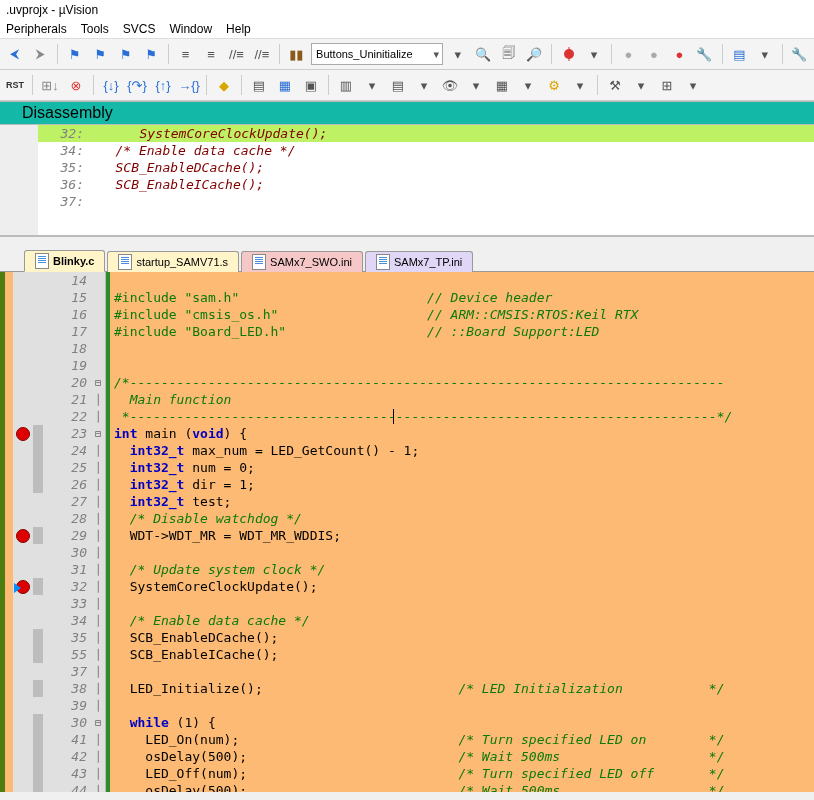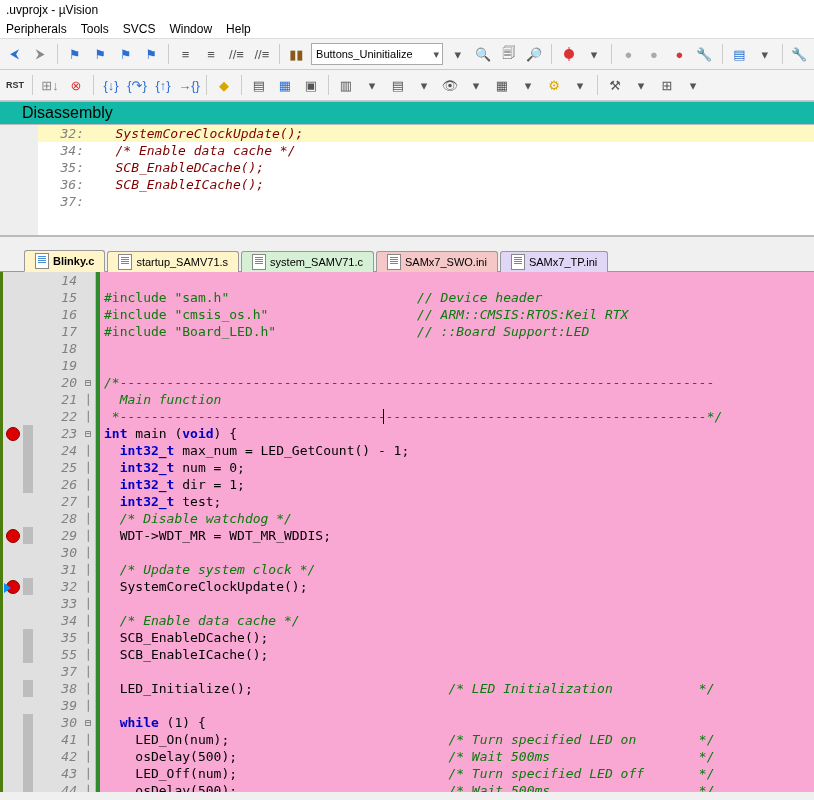--- a/index.html
+++ b/index.html
@@ -57,21 +57,21 @@
     background:#fff; border-bottom:2px solid #bbb;
     height:110px; overflow:hidden; position:relative;
   }
   .disasm-gutter{
     position:absolute; left:0; top:0; bottom:0; width:38px; background:#eee;
   }
   .dline{
     display:flex; font-family:Consolas,monospace; font-size:13px;
     height:17px; line-height:17px; padding-left:40px;
   }
-  .dline.hl{ background:#fef9c3; }
+  .dline.hl{ background:#bef264;gap:24px; }
   .d-num{ width:44px; text-align:right; color:#808080; font-style:italic; padding-right:8px;}
   .d-txt{ color:#800000; font-style:italic; white-space:pre;}
   .tabs{
     display:flex; align-items:flex-end; height:24px; padding-left:24px;
     border-bottom:1px solid #999; background:#f0f0f0; margin-top:10px;
   }
   .tab{
     display:flex; align-items:center; gap:4px;
     border:1px solid #999; border-bottom:none;
     padding:2px 10px; font-size:11px; margin-right:2px;
@@ -79,23 +79,24 @@
     background:#ece9d8;
   }
   .tab.active{ background:#fff5c9; border-bottom:1px solid #fff5c9; font-weight:bold;}
   .tab.yellow{ background:#fff5c9; }
   .tab.green{ background:#d6f0d6; }
   .tab.red{ background:#f6c7c7; }
   .tab.purple{ background:#e0d6f5; }
   .doc-icon{ width:12px; height:14px; border:1px solid #888; background:#fff; position:relative;}
   .doc-icon::after{content:""; position:absolute; top:2px; left:2px; right:2px; height:1px; background:#4a90d9; box-shadow:0 2px #4a90d9,0 4px #4a90d9,0 6px #4a90d9;}
   .editor{
-    background:#f9a8d4; font-family:Consolas,monospace; font-size:13px;
+    background:#fdba74; font-family:Consolas,monospace; font-size:13px;
     position:relative; height:520px; overflow:hidden;
-    border-left:3px solid #4d7c0f;
+    border-left:5px solid #4d7c0f;
+    padding-left:8px;
   }
   .eline{ display:flex; height:17px; line-height:17px; }
   .mk{ width:20px; background:#e0e0e0; display:flex; align-items:center; justify-content:center;}
   .bp{ width:12px; height:12px; border-radius:50%; background:#d00; border:1px solid #800;}
   .bpcur{ position:relative; }
   .bpcur .tri{ position:absolute; left:-3px; top:2px; width:0;height:0;border-top:5px solid transparent;border-bottom:5px solid transparent;border-left:7px solid #0090ff;}
   .bm{ width:10px; background:#e0e0e0;}
   .bm.gray{ background:#bdbdbd;}
   .ln{ width:44px; text-align:right; color:#808080; background:#e0e0e0; padding-right:4px; font-style:italic;}
   .fold{ width:14px; background:#e0e0e0; text-align:center; color:#666; font-size:10px; border-right:1px solid #bbb;}
@@ -227,24 +228,20 @@
 
 <div class="tabs" id="tabs">
     <div class="tab active yellow">
       <span class="doc-icon"></span>
       <span>Blinky.c</span>
     </div>
     <div class="tab yellow">
       <span class="doc-icon"></span>
       <span>startup_SAMV71.s</span>
     </div>
-    <div class="tab green">
-      <span class="doc-icon"></span>
-      <span>system_SAMV71.c</span>
-    </div>
     <div class="tab red">
       <span class="doc-icon"></span>
       <span>SAMx7_SWO.ini</span>
     </div>
     <div class="tab purple">
       <span class="doc-icon"></span>
       <span>SAMx7_TP.ini</span>
     </div>
   </div>
 

